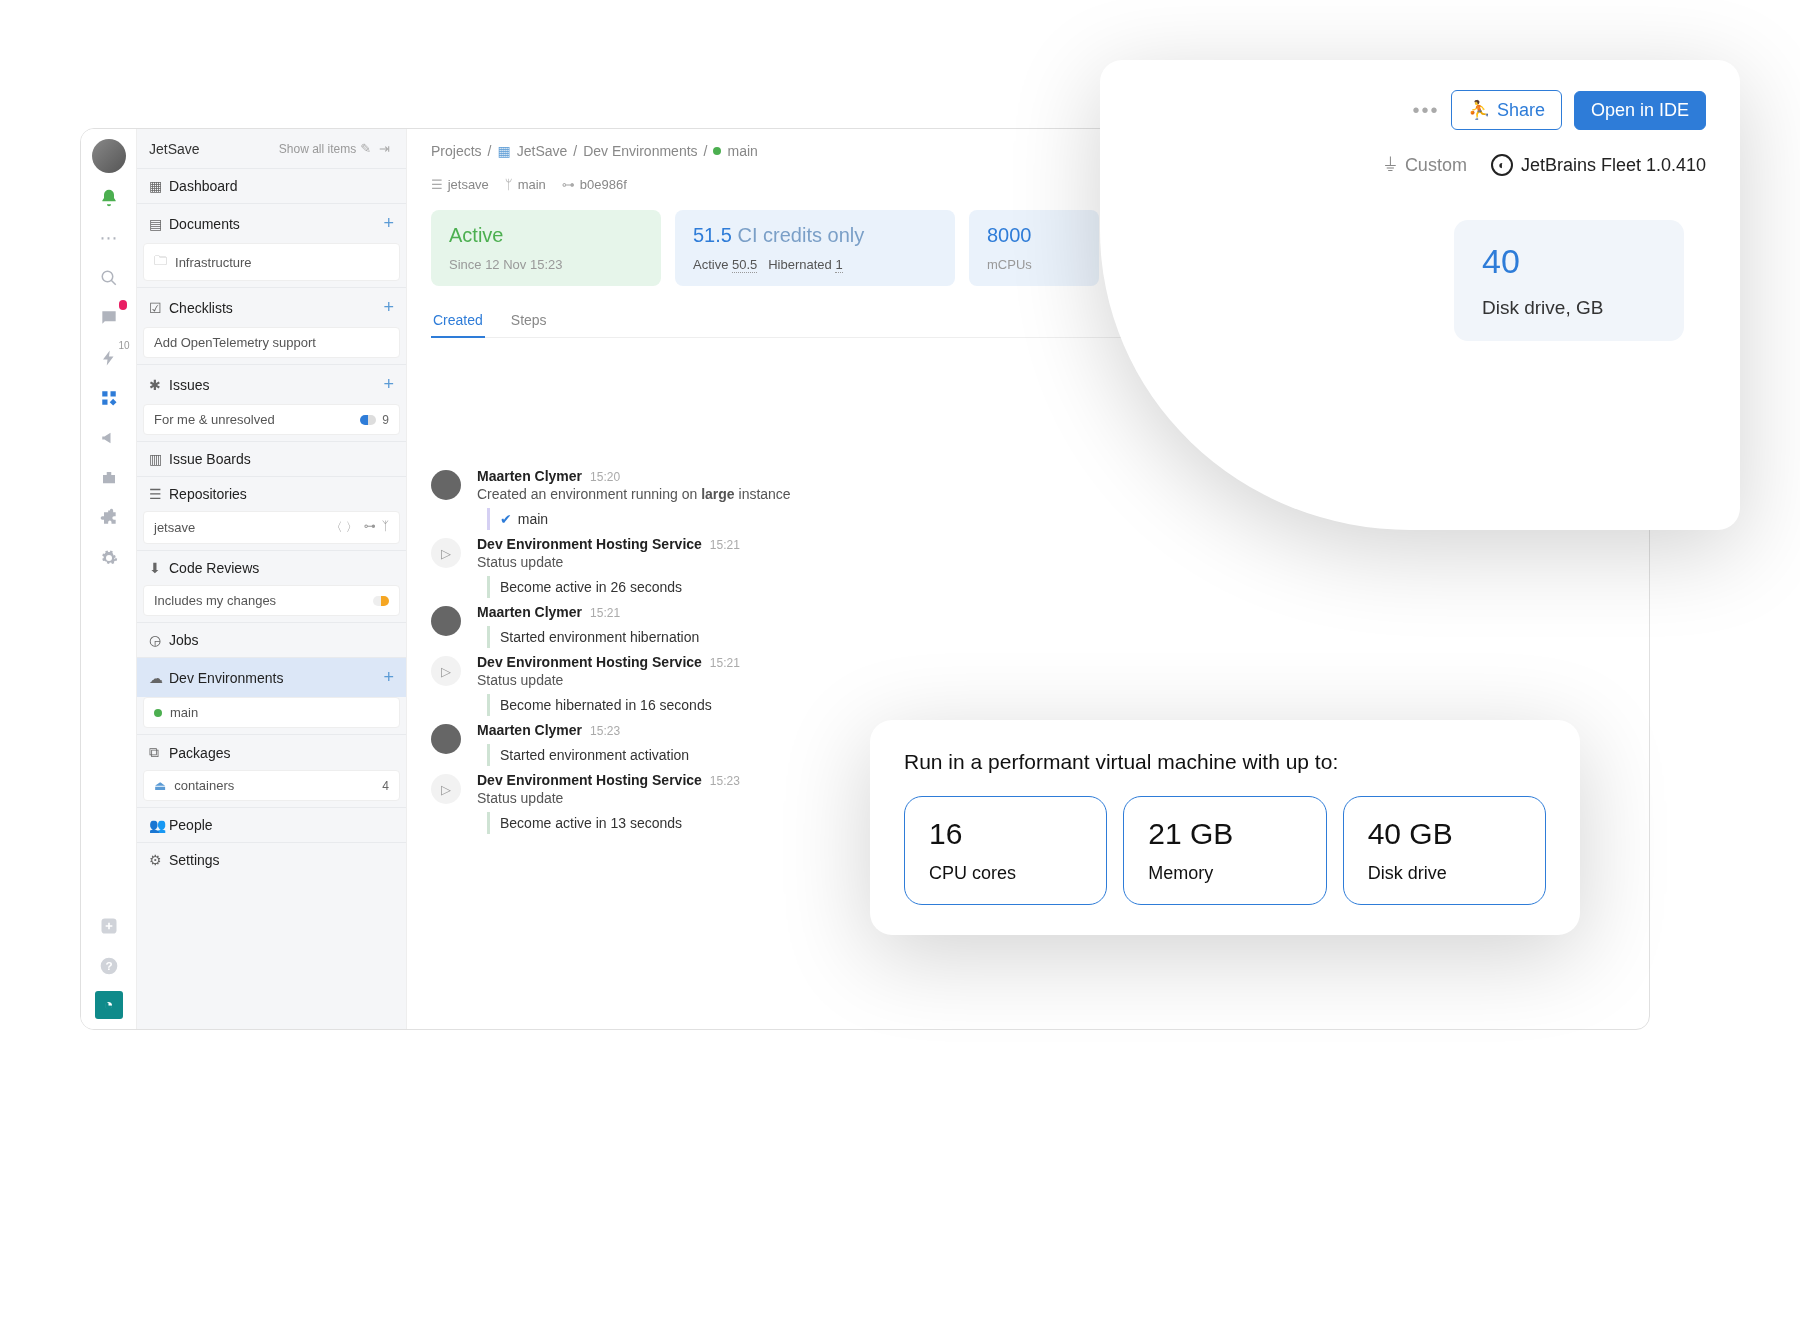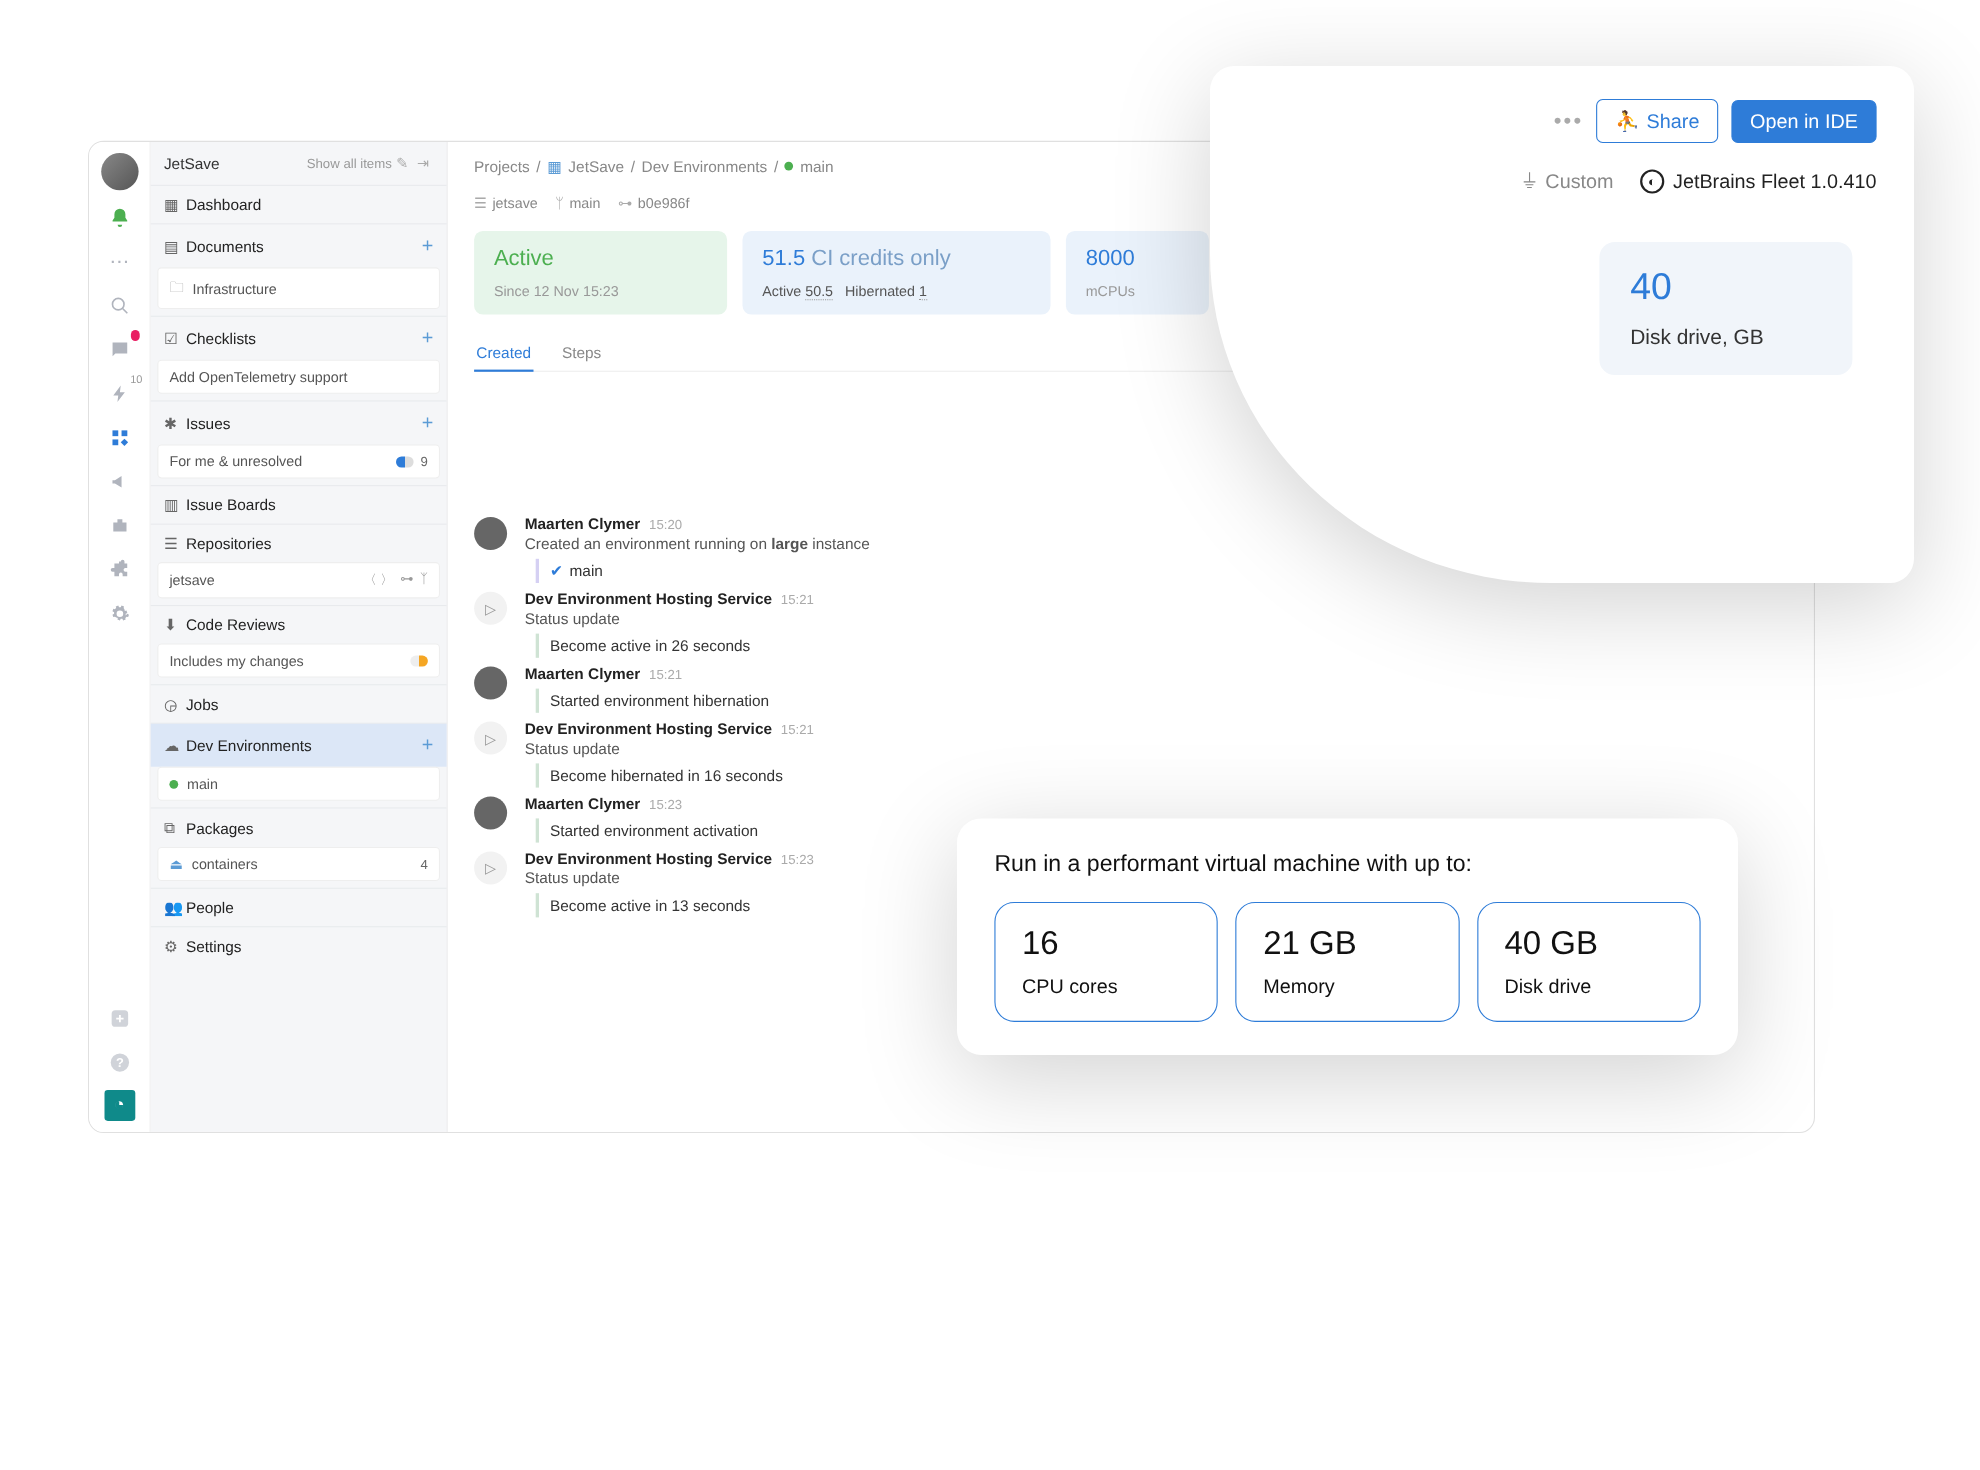--- a/index.html
+++ b/index.html
@@ -84,21 +84,21 @@
 .btn.outline { border: 1.5px solid #2e7cd8; color: #2e7cd8; background: #fff; }
 .btn.primary { background: #2e7cd8; color: #fff; border: 1.5px solid #2e7cd8; }
 .overlay-tr .row2 { display: flex; justify-content: flex-end; align-items: center; gap: 24px; margin-top: 24px; font-size: 18px; color: #555; }
 .overlay-tr .row2 .custom { display: flex; align-items: center; gap: 8px; color: #888; }
 .overlay-tr .row2 .ide { display: flex; align-items: center; gap: 8px; color: #222; }
 .overlay-tr .disk-card { margin-top: 44px; margin-left: 320px; background: #f1f5fa; border-radius: 14px; padding: 22px 28px; width: 230px; }
 .overlay-tr .disk-card .num { color: #2e7cd8; font-size: 34px; }
 .overlay-tr .disk-card .lbl { color: #333; font-size: 19px; margin-top: 16px; }
 
 
-.overlay-br { position: absolute; left: 870px; top: 744px; width: 710px; background: #fff; border-radius: 22px; box-shadow: 0 20px 90px rgba(0,0,0,0.18); padding: 30px 34px; }
+.overlay-br { position: absolute; left: 870px; top: 720px; width: 710px; background: #fff; border-radius: 22px; box-shadow: 0 20px 90px rgba(0,0,0,0.18); padding: 30px 34px; }
 .overlay-br .title { font-size: 21px; color: #111; margin-bottom: 22px; }
 .overlay-br .cards { display: flex; gap: 16px; }
 .vcard { border: 1.5px solid #2e7cd8; border-radius: 18px; padding: 20px 24px; flex: 1; }
 .vcard .big { font-size: 30px; color: #111; }
 .vcard .lbl { font-size: 18px; color: #111; margin-top: 12px; }
 
 svg { display: block; }
 </style>
 </head>
 <body>

